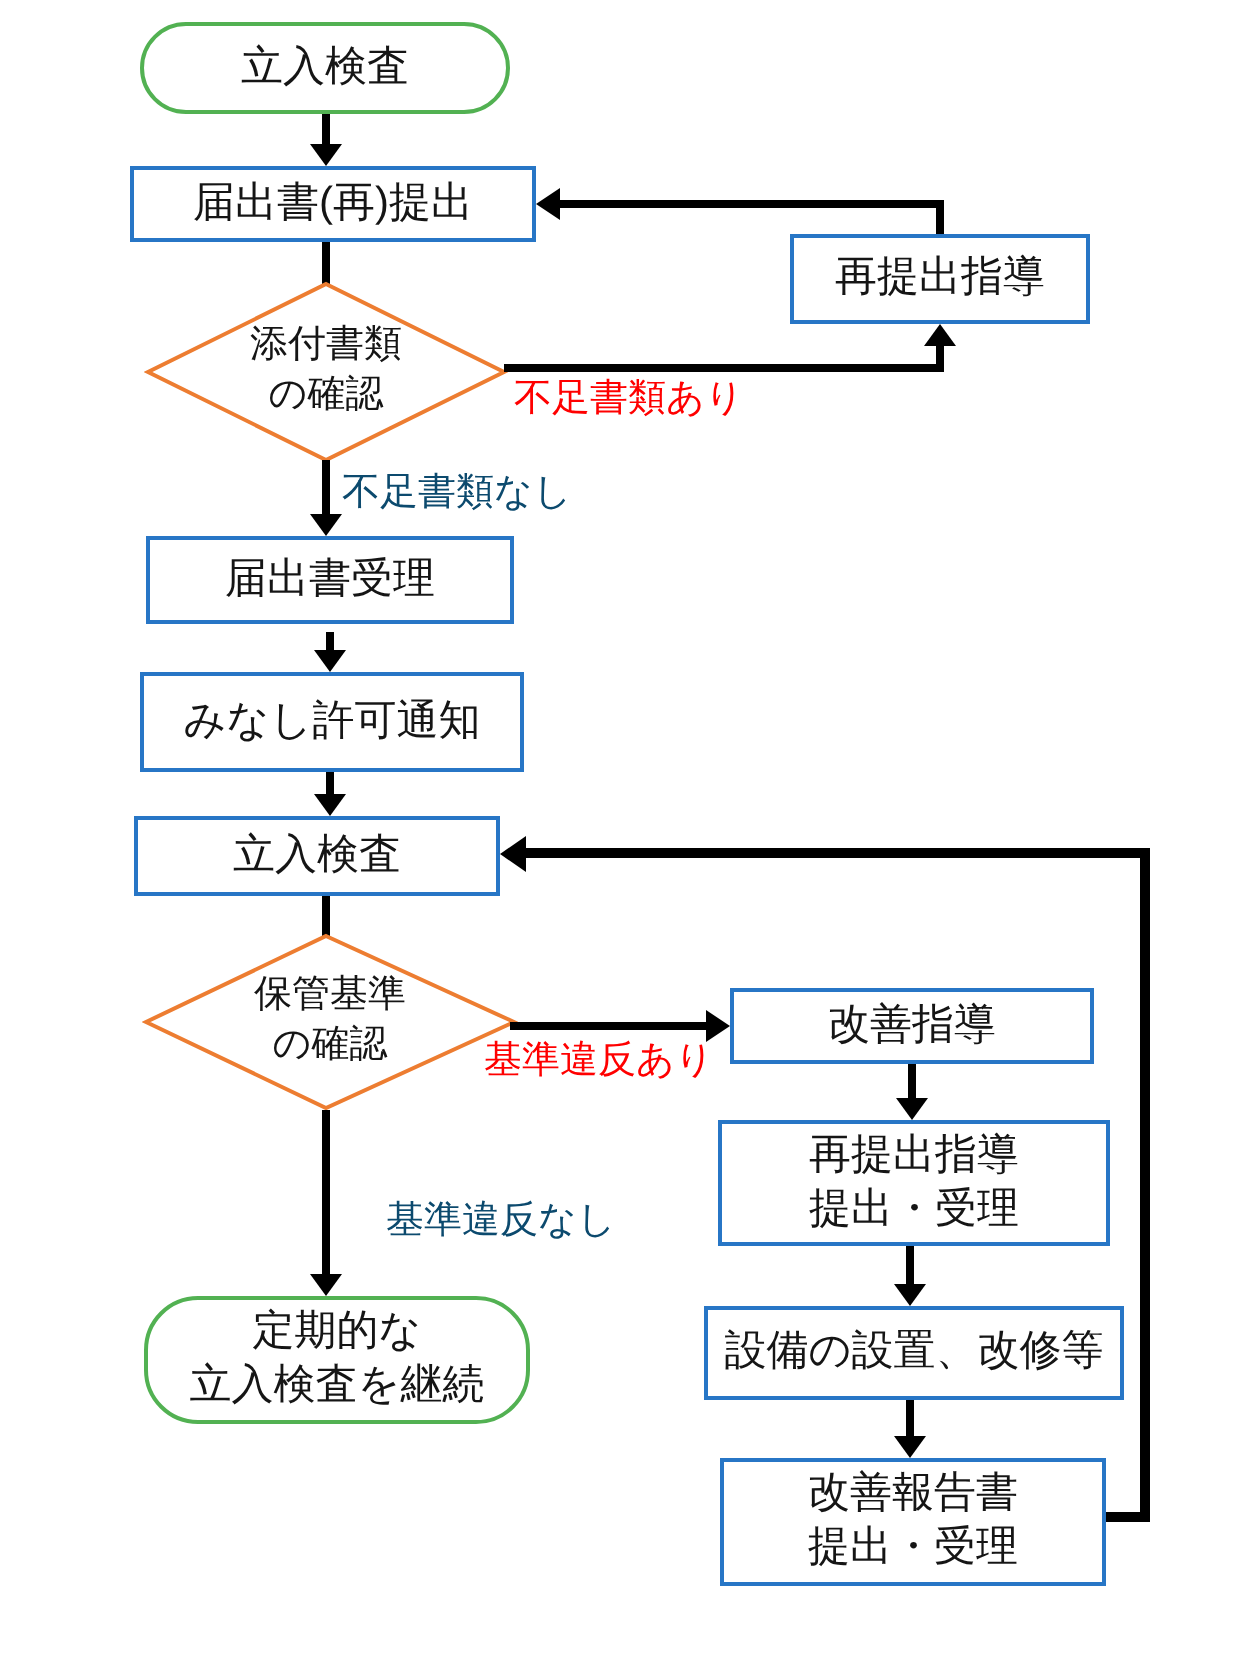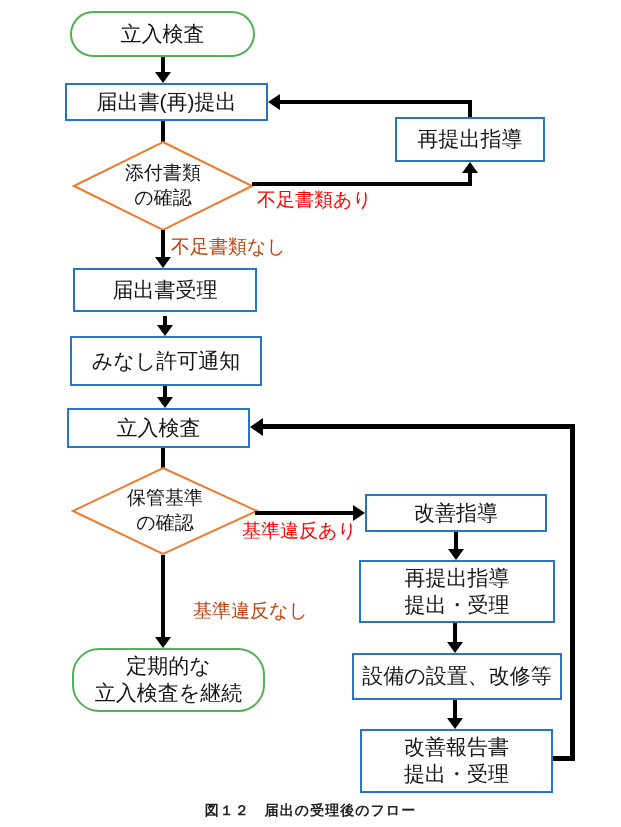--- a/index.html
+++ b/index.html
@@ -26,21 +26,21 @@
   .lh{height:4px;}
   .lv{width:4px;}
   .lh.thick{height:5px;}
   .lv.thick{width:5px;}
   .hd{position:absolute;width:0;height:0;}
   .hd-down{border-left:8px solid transparent;border-right:8px solid transparent;border-top:11px solid var(--arrow,#000);}
   .hd-up{border-left:8px solid transparent;border-right:8px solid transparent;border-bottom:11px solid var(--arrow,#000);}
   .hd-left{border-top:8px solid transparent;border-bottom:8px solid transparent;border-right:12px solid var(--arrow,#000);}
   .hd-left.big{border-top-width:9px;border-bottom-width:9px;border-right-width:13px;}
   .hd-right{border-top:8px solid transparent;border-bottom:8px solid transparent;border-left:12px solid var(--arrow,#000);}
-  .lbl{position:absolute;font-size:19px;line-height:1.1;white-space:nowrap;color:#c2410c;}
+  .lbl{position:absolute;font-size:19px;line-height:1.1;white-space:nowrap;color:#0c4a6e;}
   .lbl.red{color:var(--label-red,#F00);}
   .caption{
     position:absolute;left:0;top:802px;width:100%;text-align:center;
     font-size:14px;font-weight:bold;letter-spacing:1px;color:#222;
   }
 </style>
 </head>
 <body>
 
 <div id="canvas">
@@ -127,15 +127,14 @@
 提出・受理</div>
 
   <div class="lh thick" style="left:553px;top:756px;width:22px;"></div>
   <div class="lv thick" style="left:570px;top:424px;height:337px;"></div>
   <div class="lh thick" style="left:262px;top:424px;width:310px;"></div>
   <div class="hd hd-left big" style="left:250px;top:418px;"></div>
 
   <div class="node terminal" style="left:72px;top:648px;width:193px;height:64px;border-radius:27px;">定期的な
 立入検査を継続</div>
 
-  <div class="caption">図１２　届出の受理後のフロー</div>
 
 </div>
 
 </body></html>

